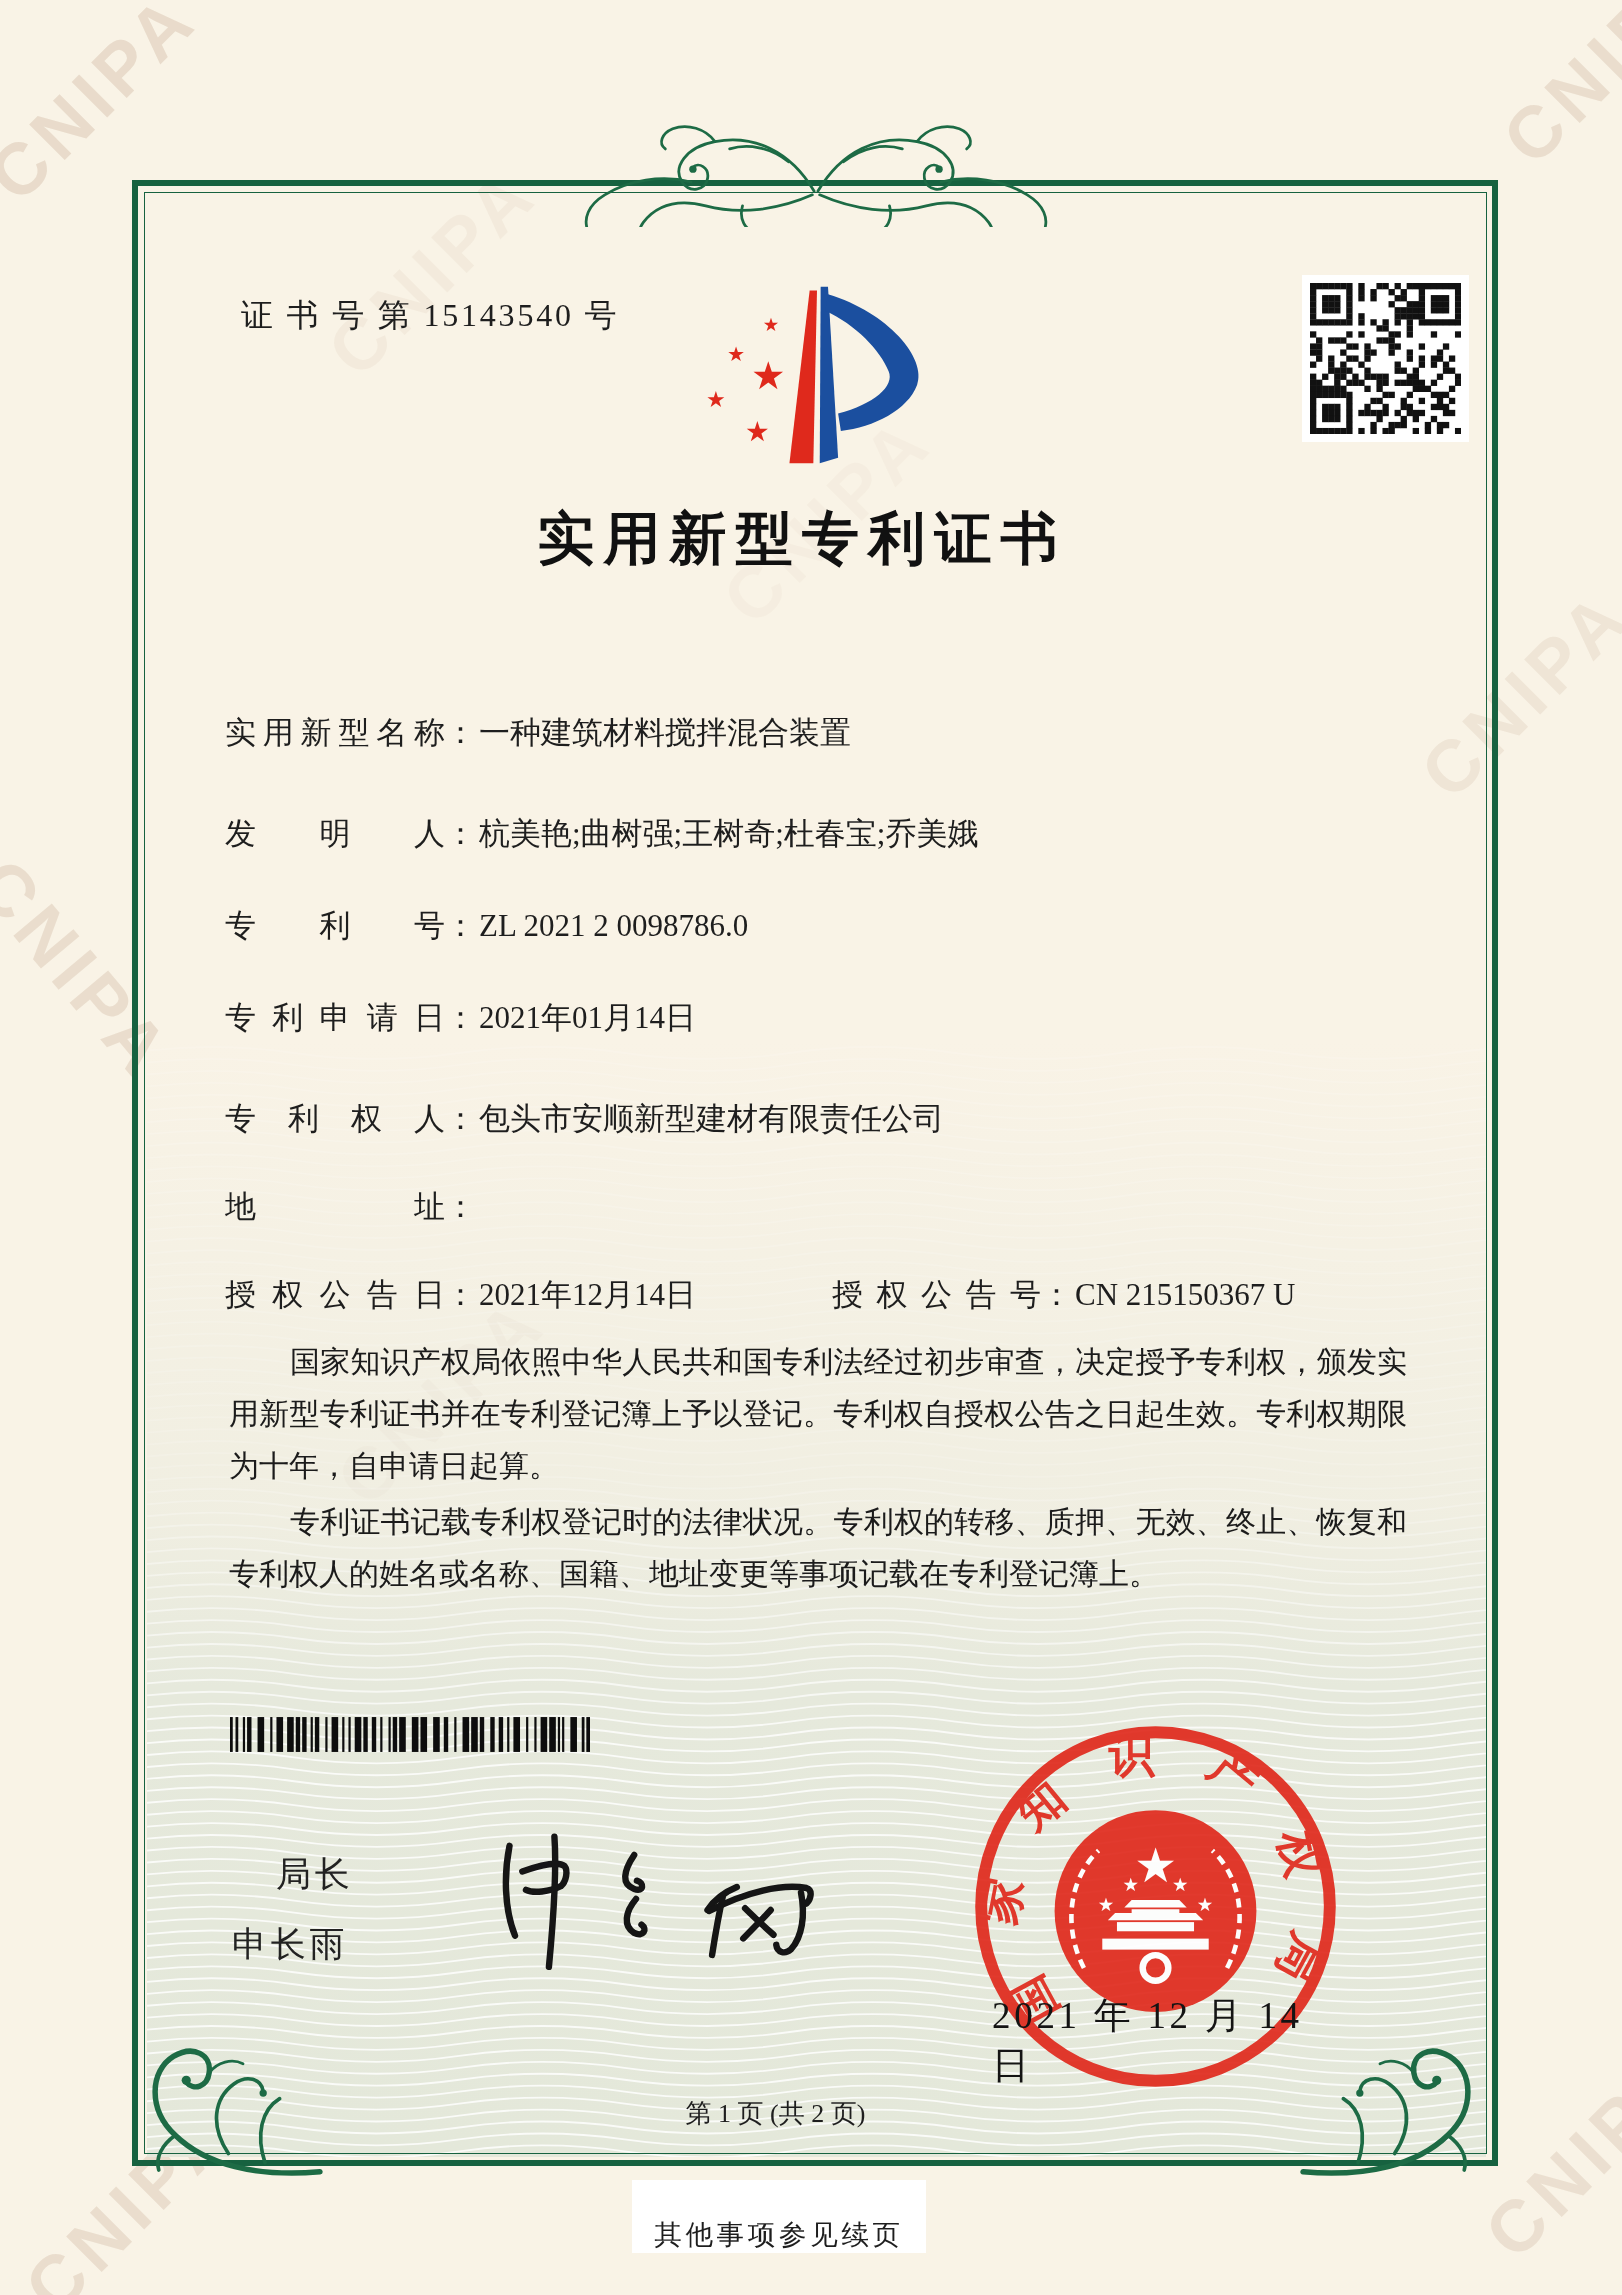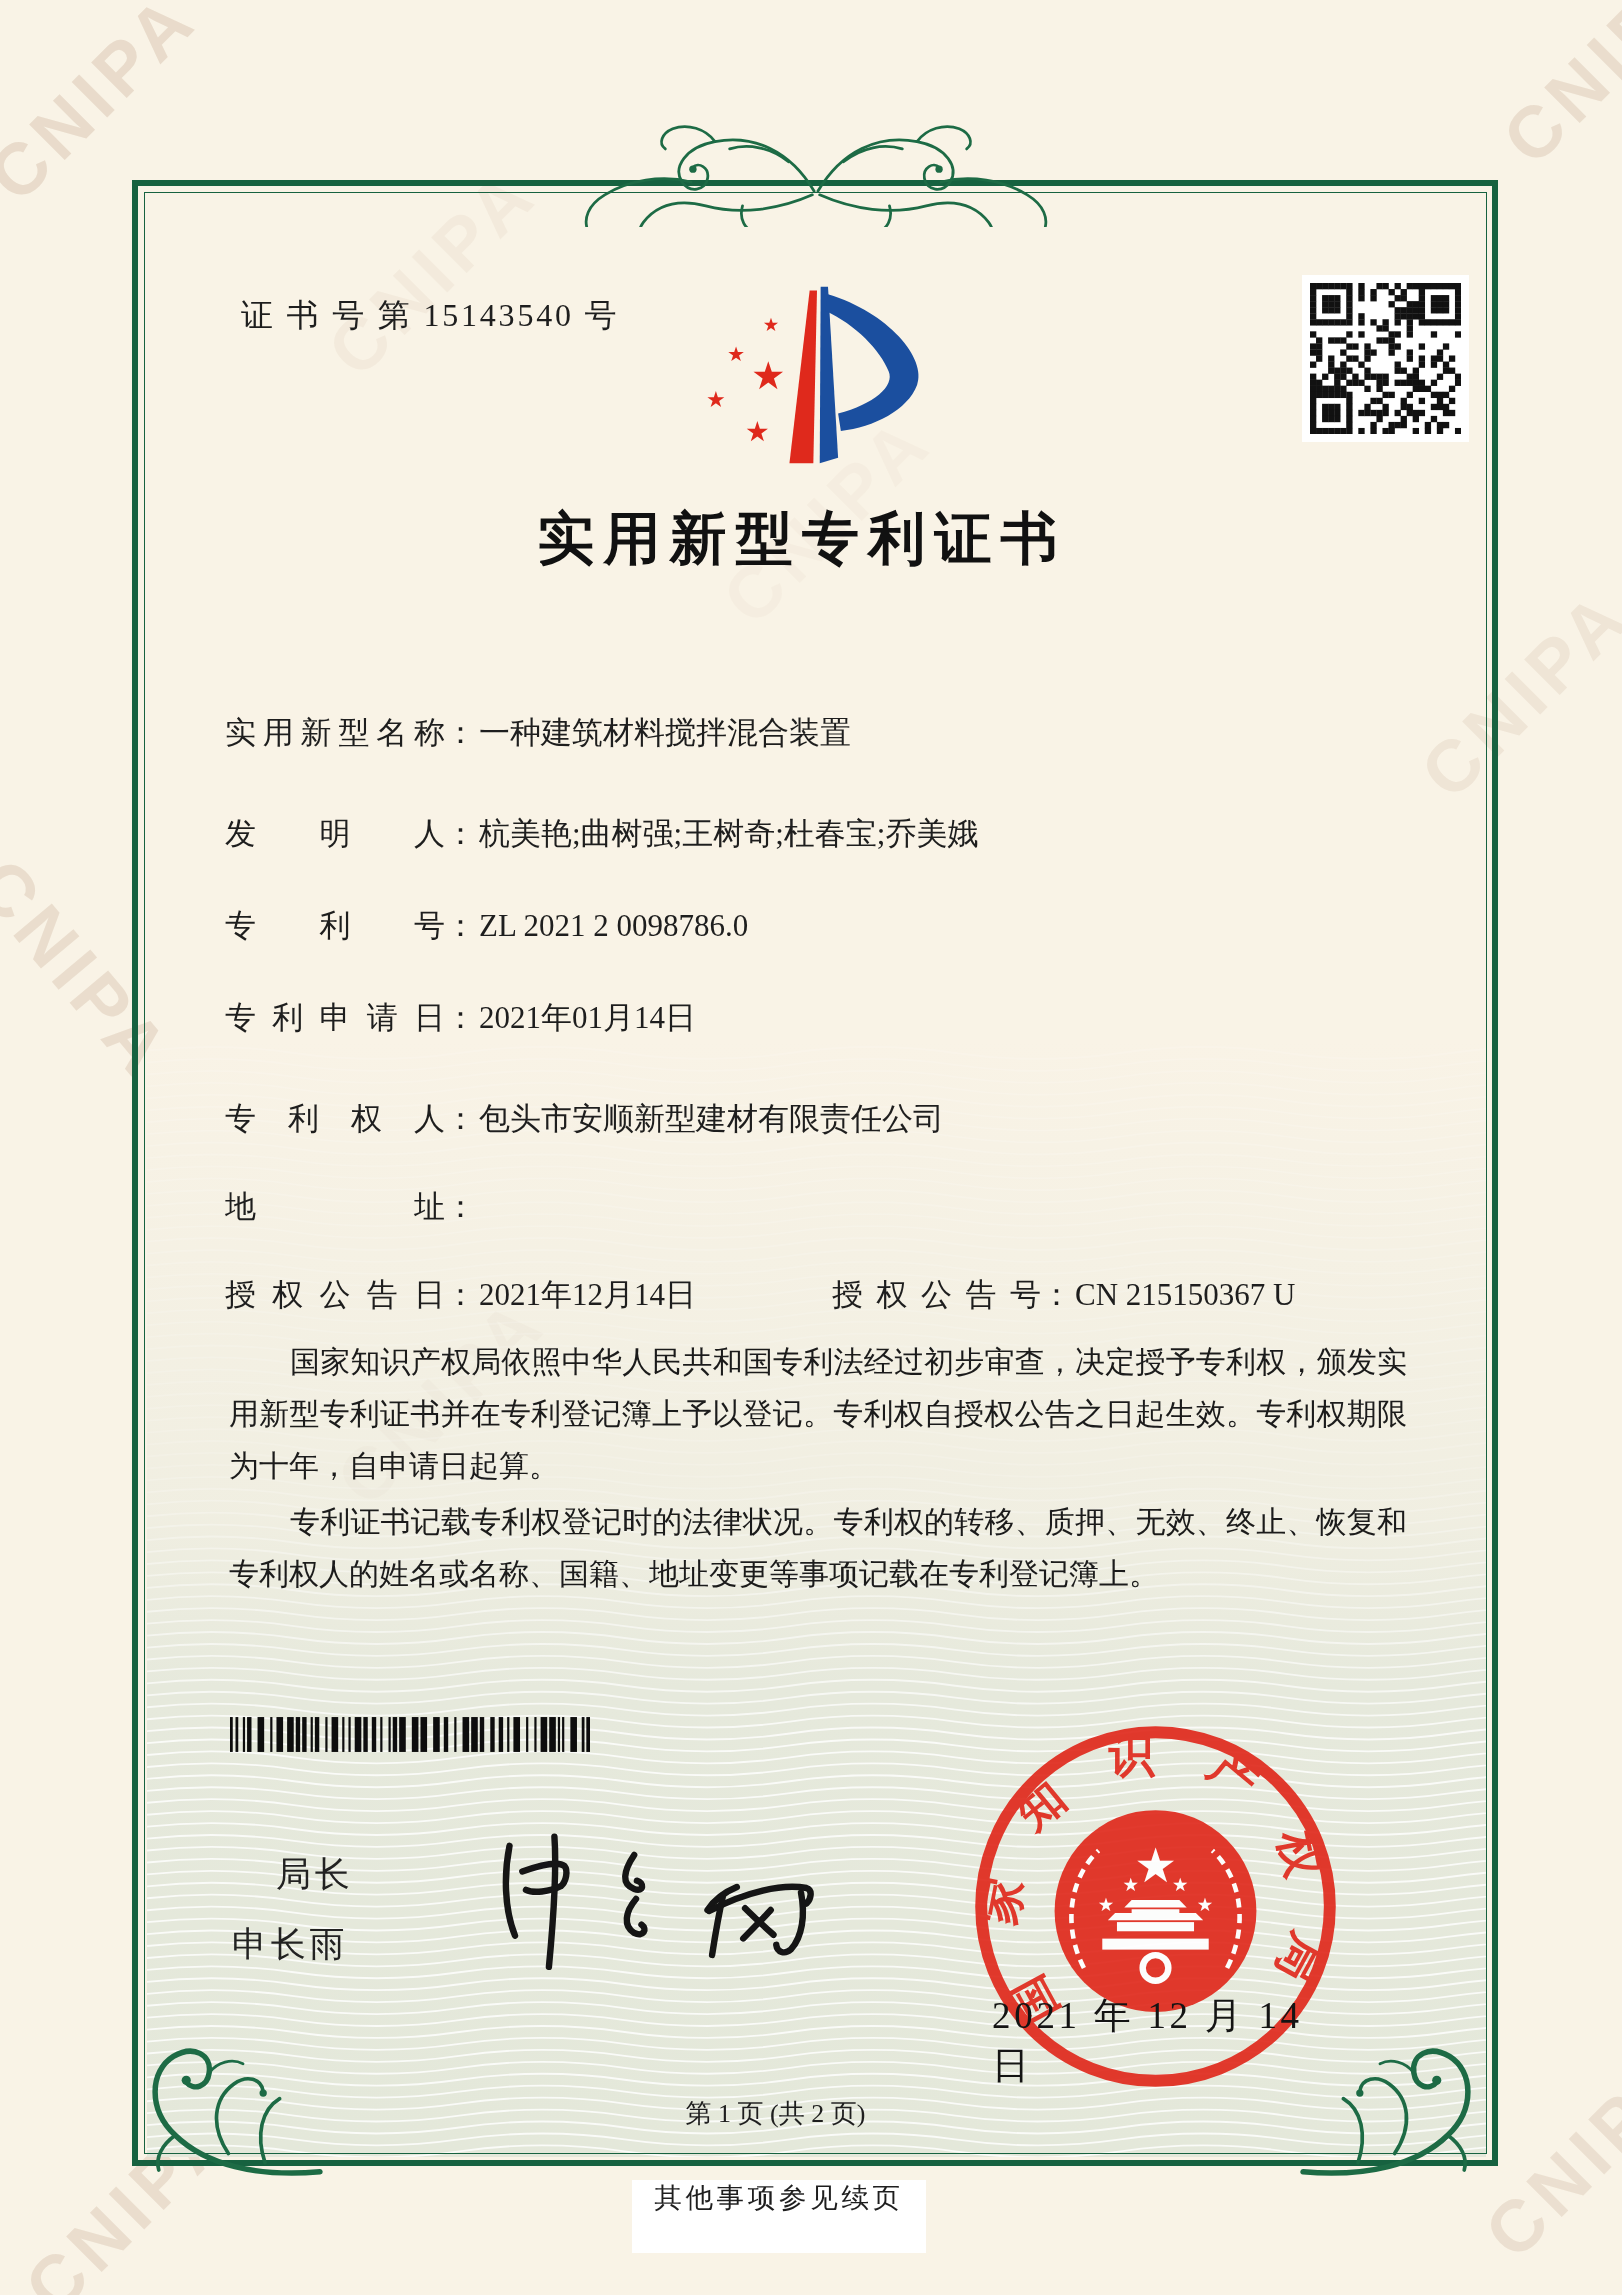--- a/index.html
+++ b/index.html
@@ -44,21 +44,21 @@
   .dir-label{position:absolute;left:232px;top:1851px;font-size:35px;letter-spacing:3.7px;
              font-family:"Liberation Sans","DejaVu Sans",sans-serif;color:#222;margin-left:44px;}
   .dir-name{position:absolute;left:232px;top:1921px;font-size:35px;letter-spacing:3.7px;
              font-family:"Liberation Sans","DejaVu Sans",sans-serif;color:#222;}
   .sig{position:absolute;left:478px;top:1800px;}
   .seal{position:absolute;left:972px;top:1723px;}
   .seal-date{position:absolute;left:992px;top:1991px;width:331px;text-align:left;
              font-size:37px;letter-spacing:3.7px;color:#141414;}
   .page-info{position:absolute;left:500px;top:2096px;width:551px;text-align:center;font-size:26px;}
   .cont-box{position:absolute;left:632px;top:2180px;width:294px;height:73px;background:#ffffff;
-            display:flex;align-items:flex-start;justify-content:center;}
+            display:flex;align-items:flex-end;justify-content:center;}
   .cont-box span{font-size:27.5px;letter-spacing:3.7px;}
   .orn{position:absolute;}
 </style>
 </head>
 <body>
 
 <div class="page">
 
   <div class="wm" style="left:-37px;top:55px;opacity:.55">CNIPA</div>
   <div class="wm" style="left:303px;top:230px;opacity:.20">CNIPA</div>

